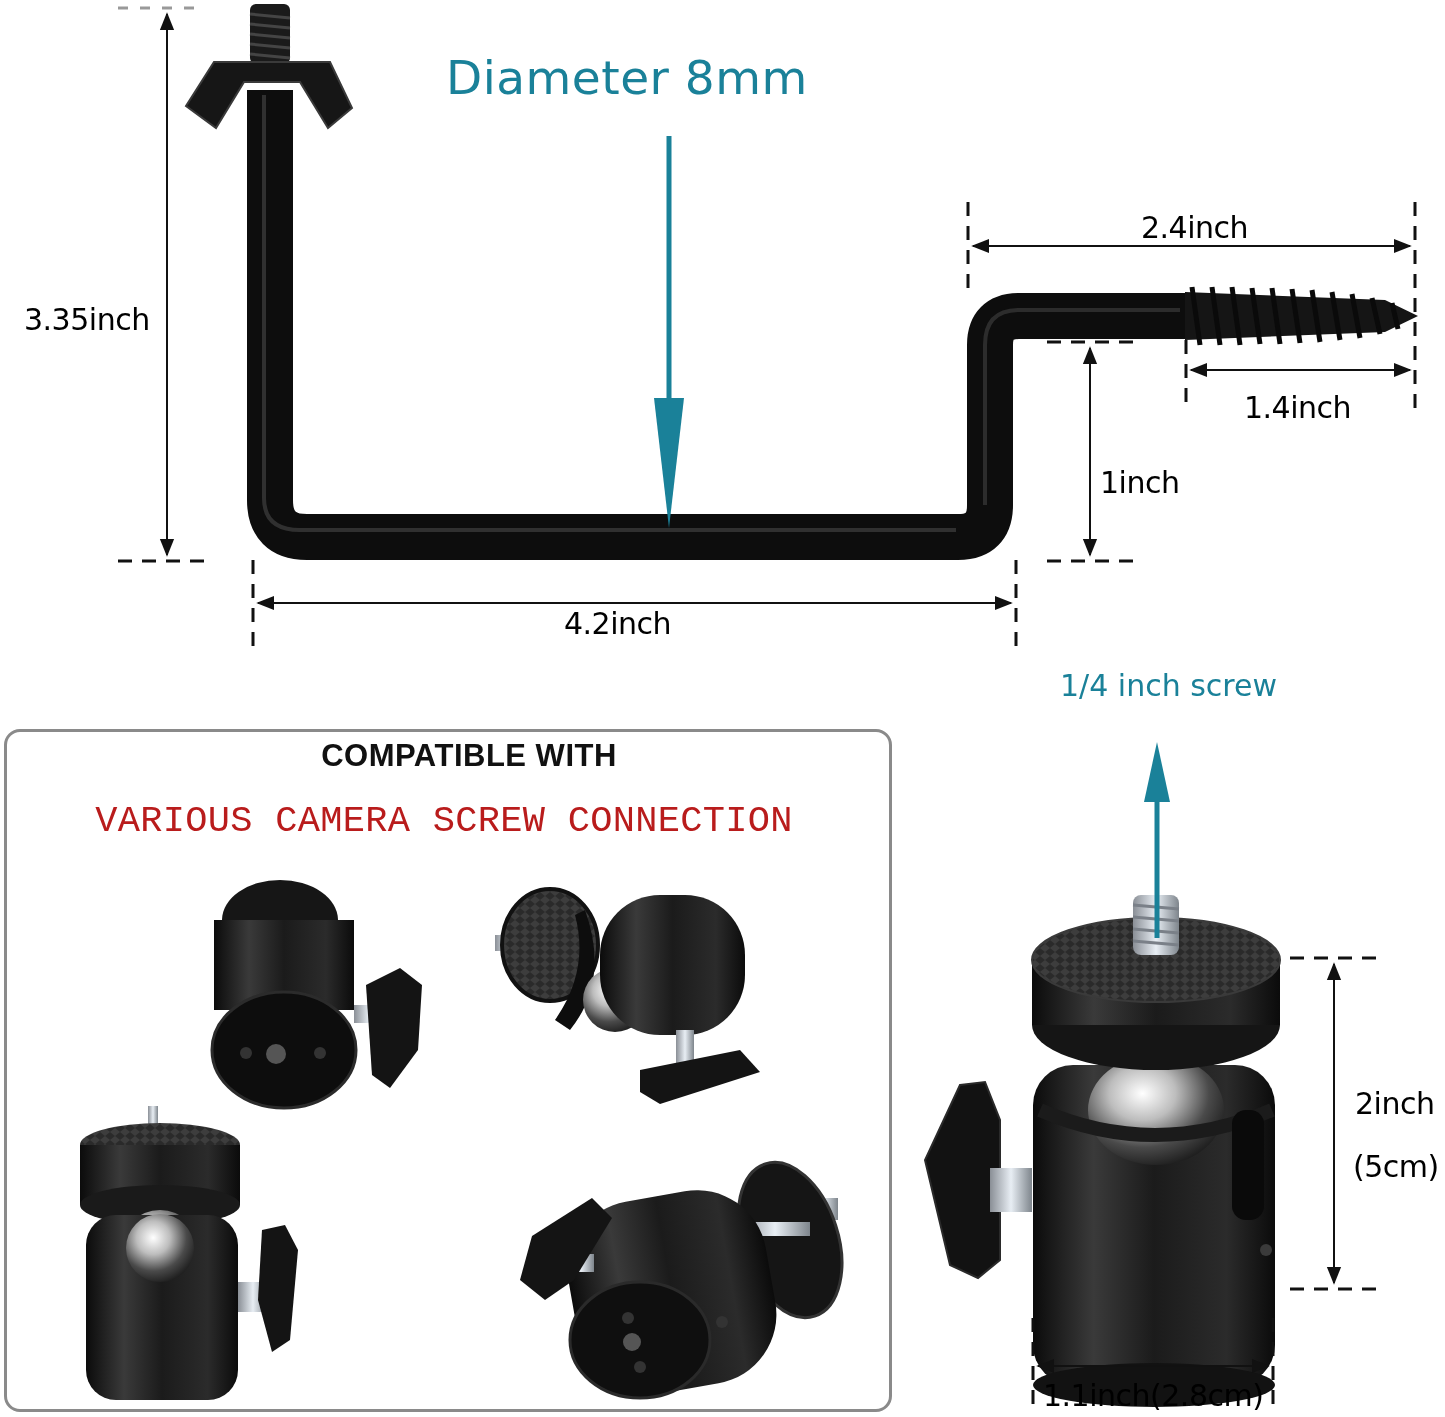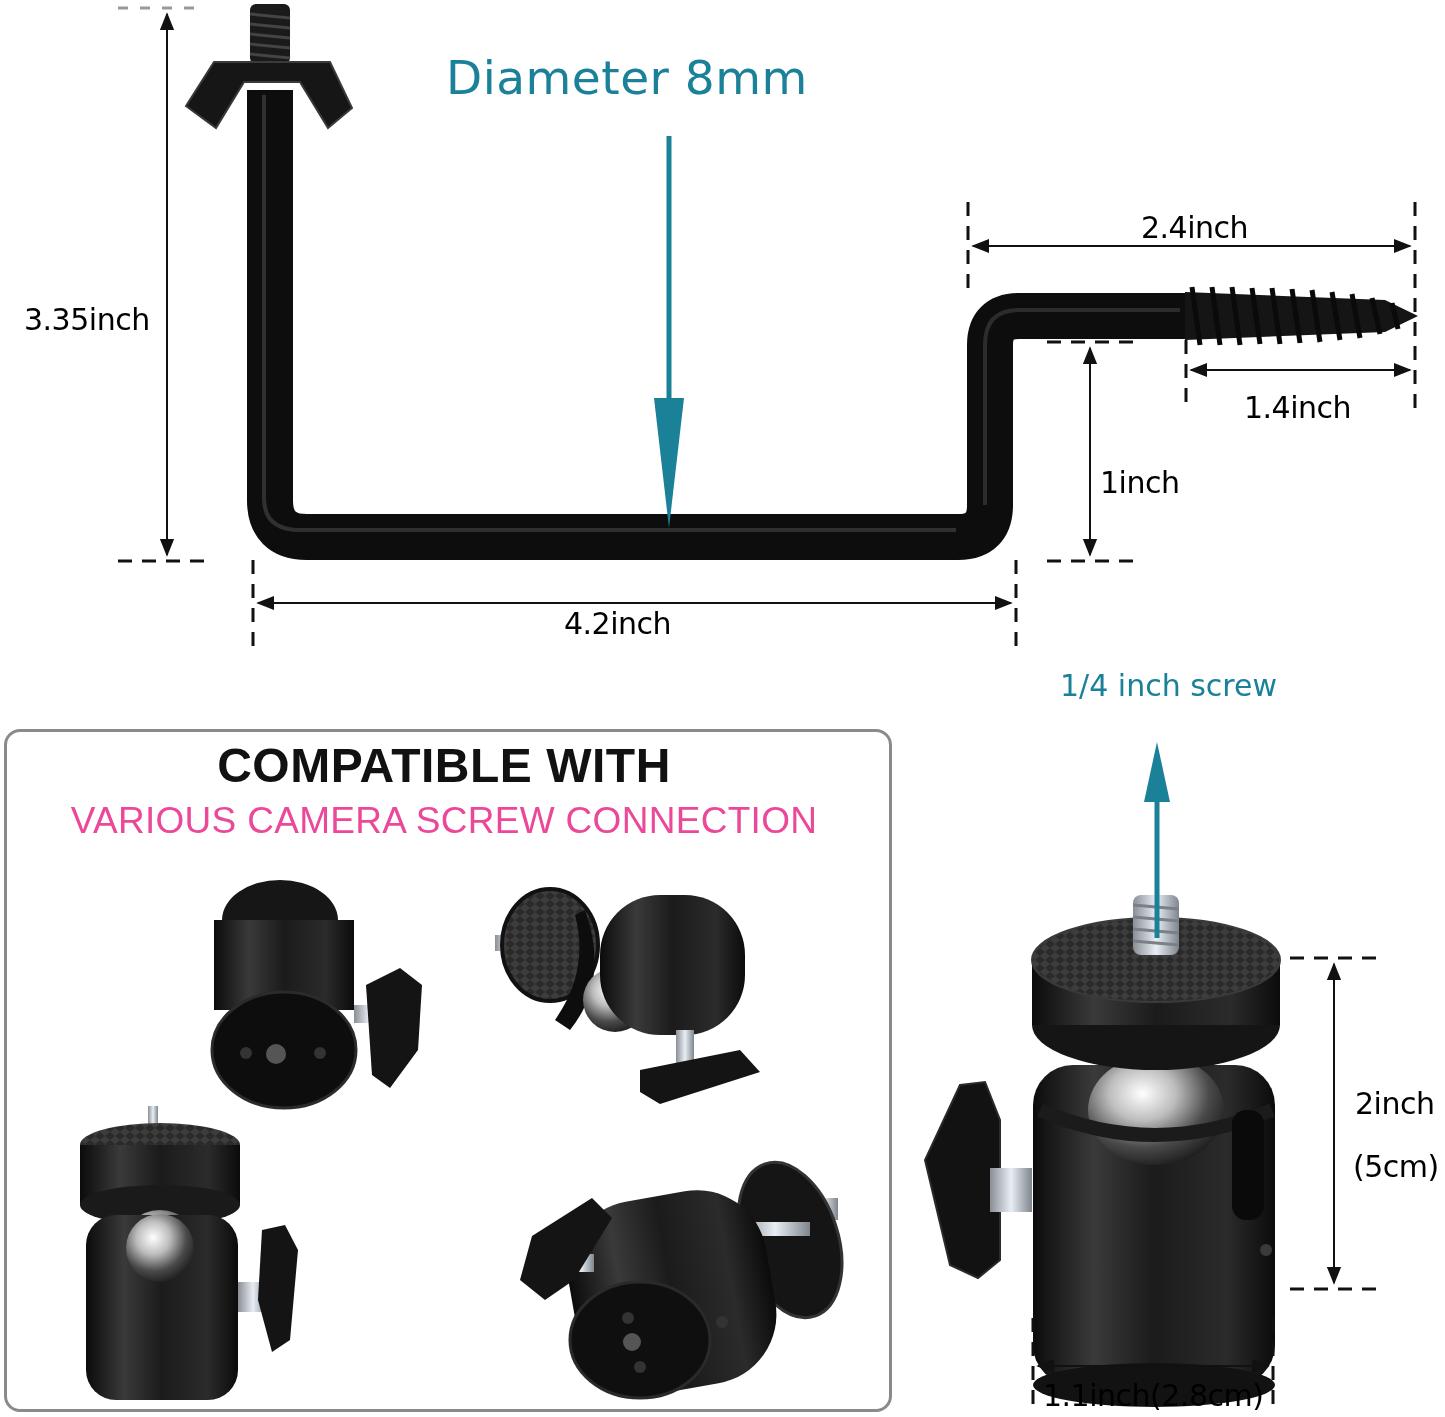--- a/index.html
+++ b/index.html
@@ -8,22 +8,22 @@
   svg { position: absolute; left: 0; top: 0; }
   .lbl { position: absolute; white-space: nowrap; font-family: "DejaVu Sans", sans-serif; }
   .dim { font-size: 30px; color: #000000; letter-spacing: -0.5px; }
   .teal { color: #1a8199; }
   .title-teal { font-size: 47px; letter-spacing: 0.5px; }
   .screw-teal { font-size: 30px; }
   .panel { position: absolute; left: 4px; top: 729px; width: 888px; height: 683px;
            border: 3px solid #8a8a8a; border-radius: 16px; box-sizing: border-box; }
   .panel-title { position: absolute; left: 0; width: 888px; text-align: center;
                  font-family: "Liberation Sans", sans-serif; font-weight: bold; }
-  .compat { top: 738px; font-size: 48px; letter-spacing: 0.5px; color: #111; }
-  .various { top: 800px; font-size: 37px; font-weight: normal; color: #ec4899; letter-spacing: 0.3px; }
+  .compat { top: 738px; font-size: 31px; letter-spacing: 0.5px; color: #111; padding-left: 25px; }
+  .various { top: 800px; font-size: 37px; font-weight: normal; color: #b91c1c; letter-spacing: 0.3px; font-family: Liberation Mono, monospace; }
 </style>
 </head>
 <body>
 
 <svg width="1445" height="1417" viewBox="0 0 1445 1417">
   <defs>
     <marker id="arrB" viewBox="0 0 10 10" refX="9" refY="5" markerWidth="9" markerHeight="9" orient="auto-start-reverse">
       <path d="M0,1 L10,5 L0,9 z" fill="#111"></path>
     </marker>
     <linearGradient id="rodV" x1="0" x2="1" y1="0" y2="0">

